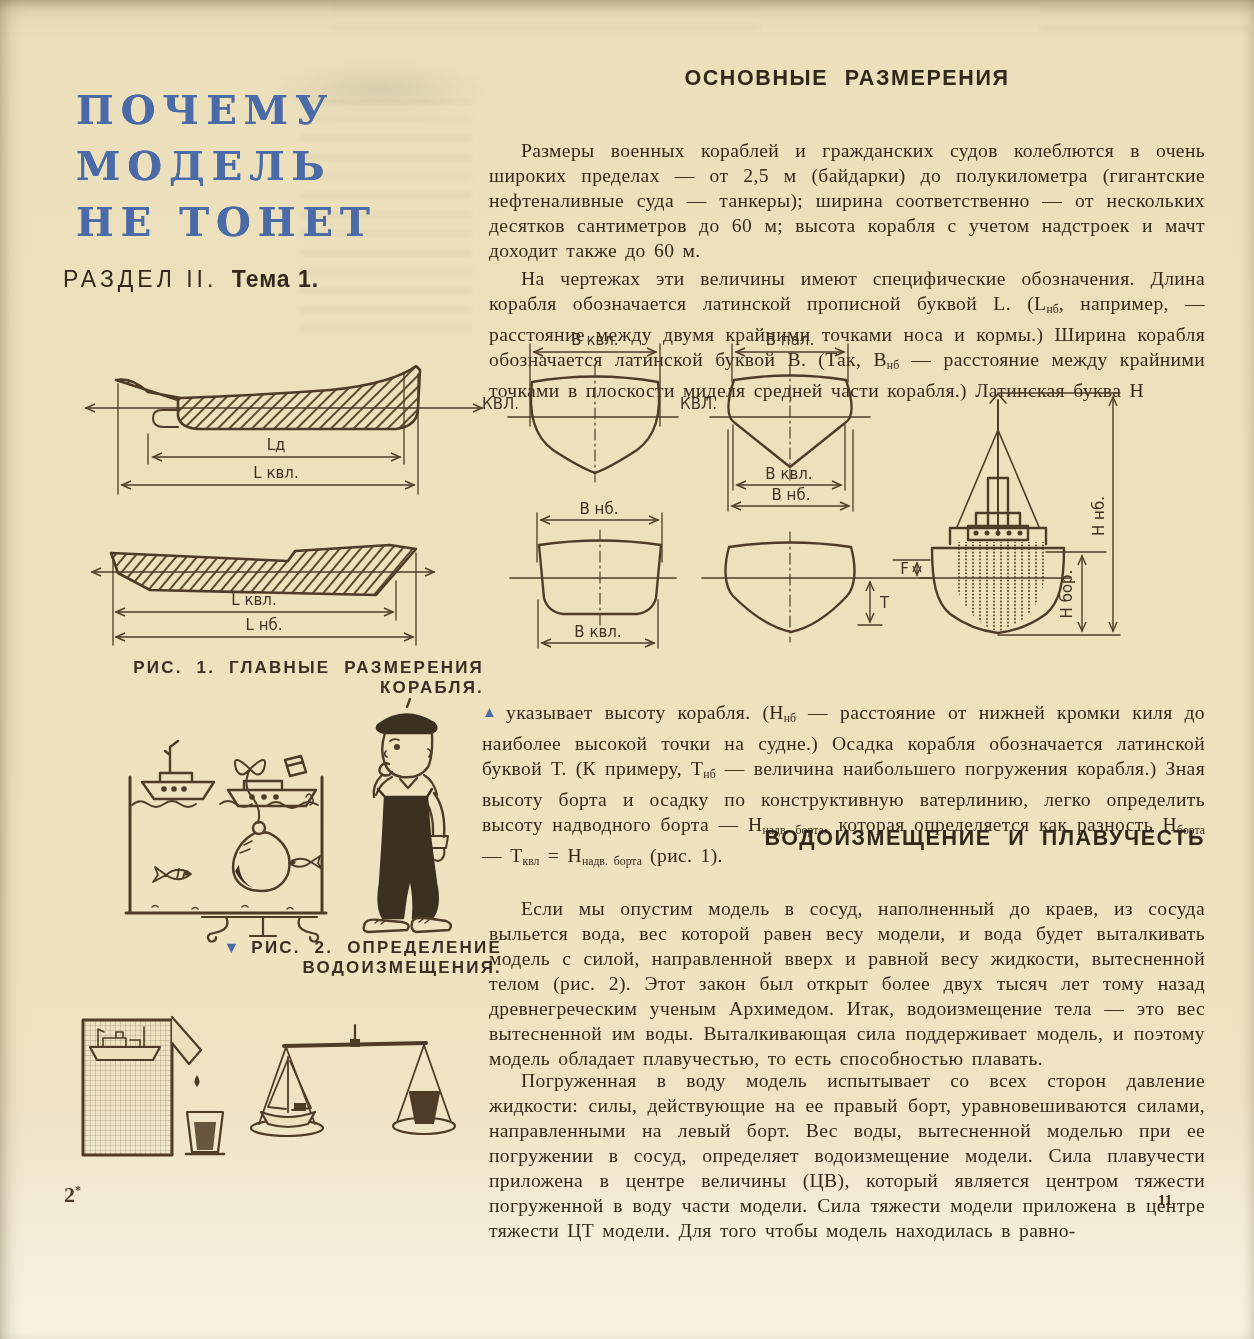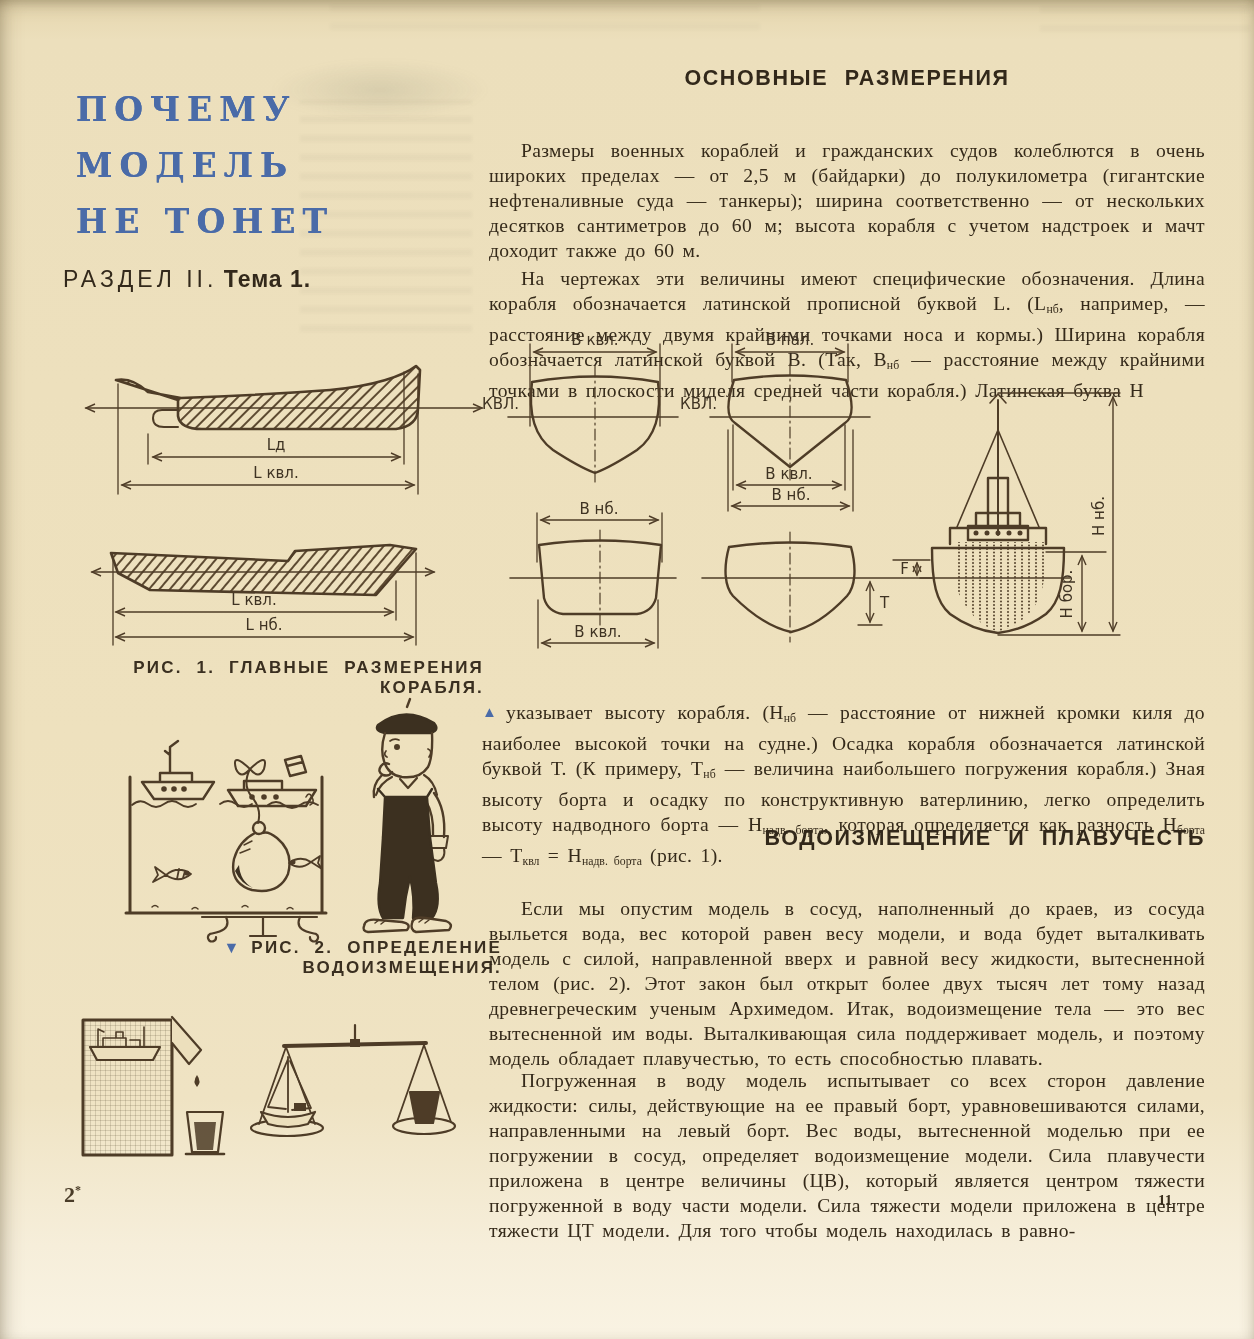--- a/index.html
+++ b/index.html
@@ -10,24 +10,24 @@
     box-shadow:inset 14px 0 22px -14px rgba(90,75,45,.45), inset -8px 0 16px -10px rgba(90,75,45,.3), inset 0 10px 18px -10px rgba(90,75,45,.5);
     font-family:"Liberation Serif","DejaVu Serif",serif;color:#352a1a;
   }
   .abs{position:absolute;}
   .ghost{position:absolute;opacity:.55;filter:blur(1.6px);pointer-events:none;
     background:repeating-linear-gradient(0deg, rgba(116,110,88,.10) 0 7px, rgba(0,0,0,0) 7px 19px);}
   .smudge{position:absolute;filter:blur(3px);pointer-events:none;
     background:radial-gradient(ellipse at center, rgba(110,114,92,.16), rgba(110,114,92,0) 70%);}
   
   .title{font-family:"DejaVu Serif","Liberation Serif",serif;font-weight:700;color:#4a6ba8;
-    font-size:33px;letter-spacing:7px;line-height:56px;text-shadow:0 0 .6px #4a6ba8;}
+    font-size:40px;letter-spacing:7px;line-height:56px;text-shadow:0 0 .6px #4a6ba8;}
   .rubric{font-family:"Liberation Sans","DejaVu Sans",sans-serif;font-size:23px;color:#33291b;}
   .rubric .sec{letter-spacing:4px;font-weight:400;}
-  .rubric .topic{font-weight:700;letter-spacing:1px;}
+  .rubric .topic{font-weight:700;letter-spacing:1px;margin-left:8px;}
   
   .h-main{font-family:Liberation Sans, sans-serif;font-weight:700;font-size:21.5px;
     letter-spacing:1.6px;word-spacing:9px;color:#32281a;text-align:center;}
   
   .para{font-size:19.6px;line-height:25px;text-align:justify;letter-spacing:.35px;word-spacing:3px;
     text-indent:32px;color:#352a1a;margin-top:38px;}
   .para.noindent{text-indent:0;}
   sub{font-size:.6em;vertical-align:-0.25em;letter-spacing:0;}
   .cmark{color:#4a6ba8;font-size:15px;margin-right:5px;vertical-align:2px;text-indent:0;}
   

